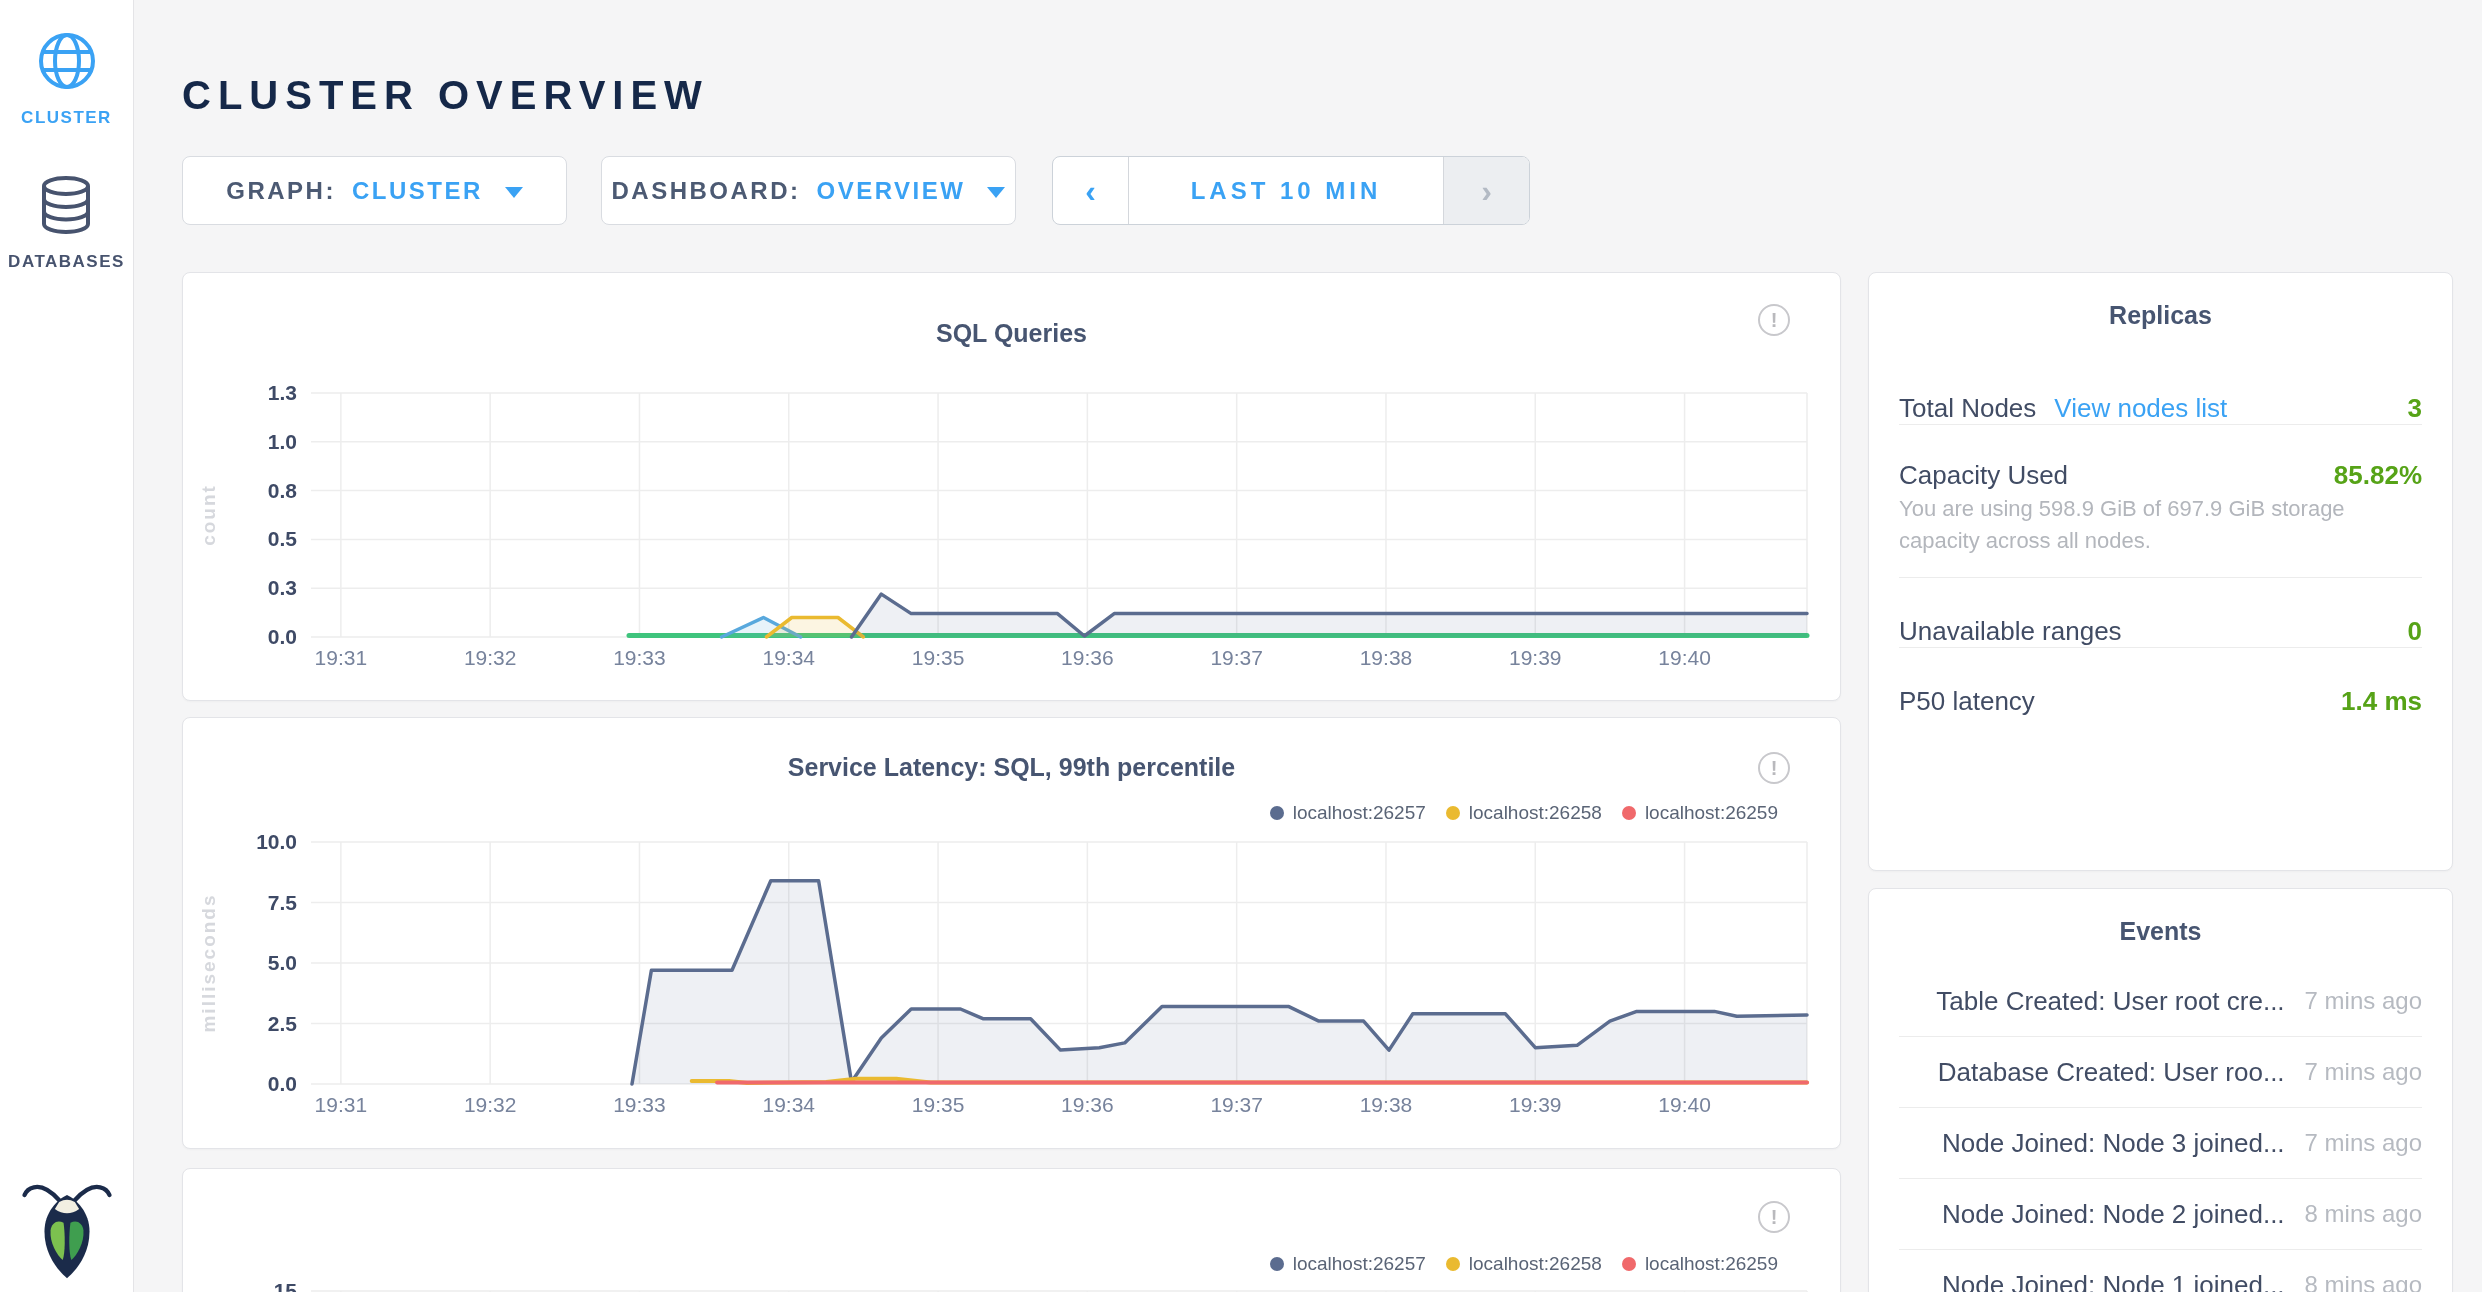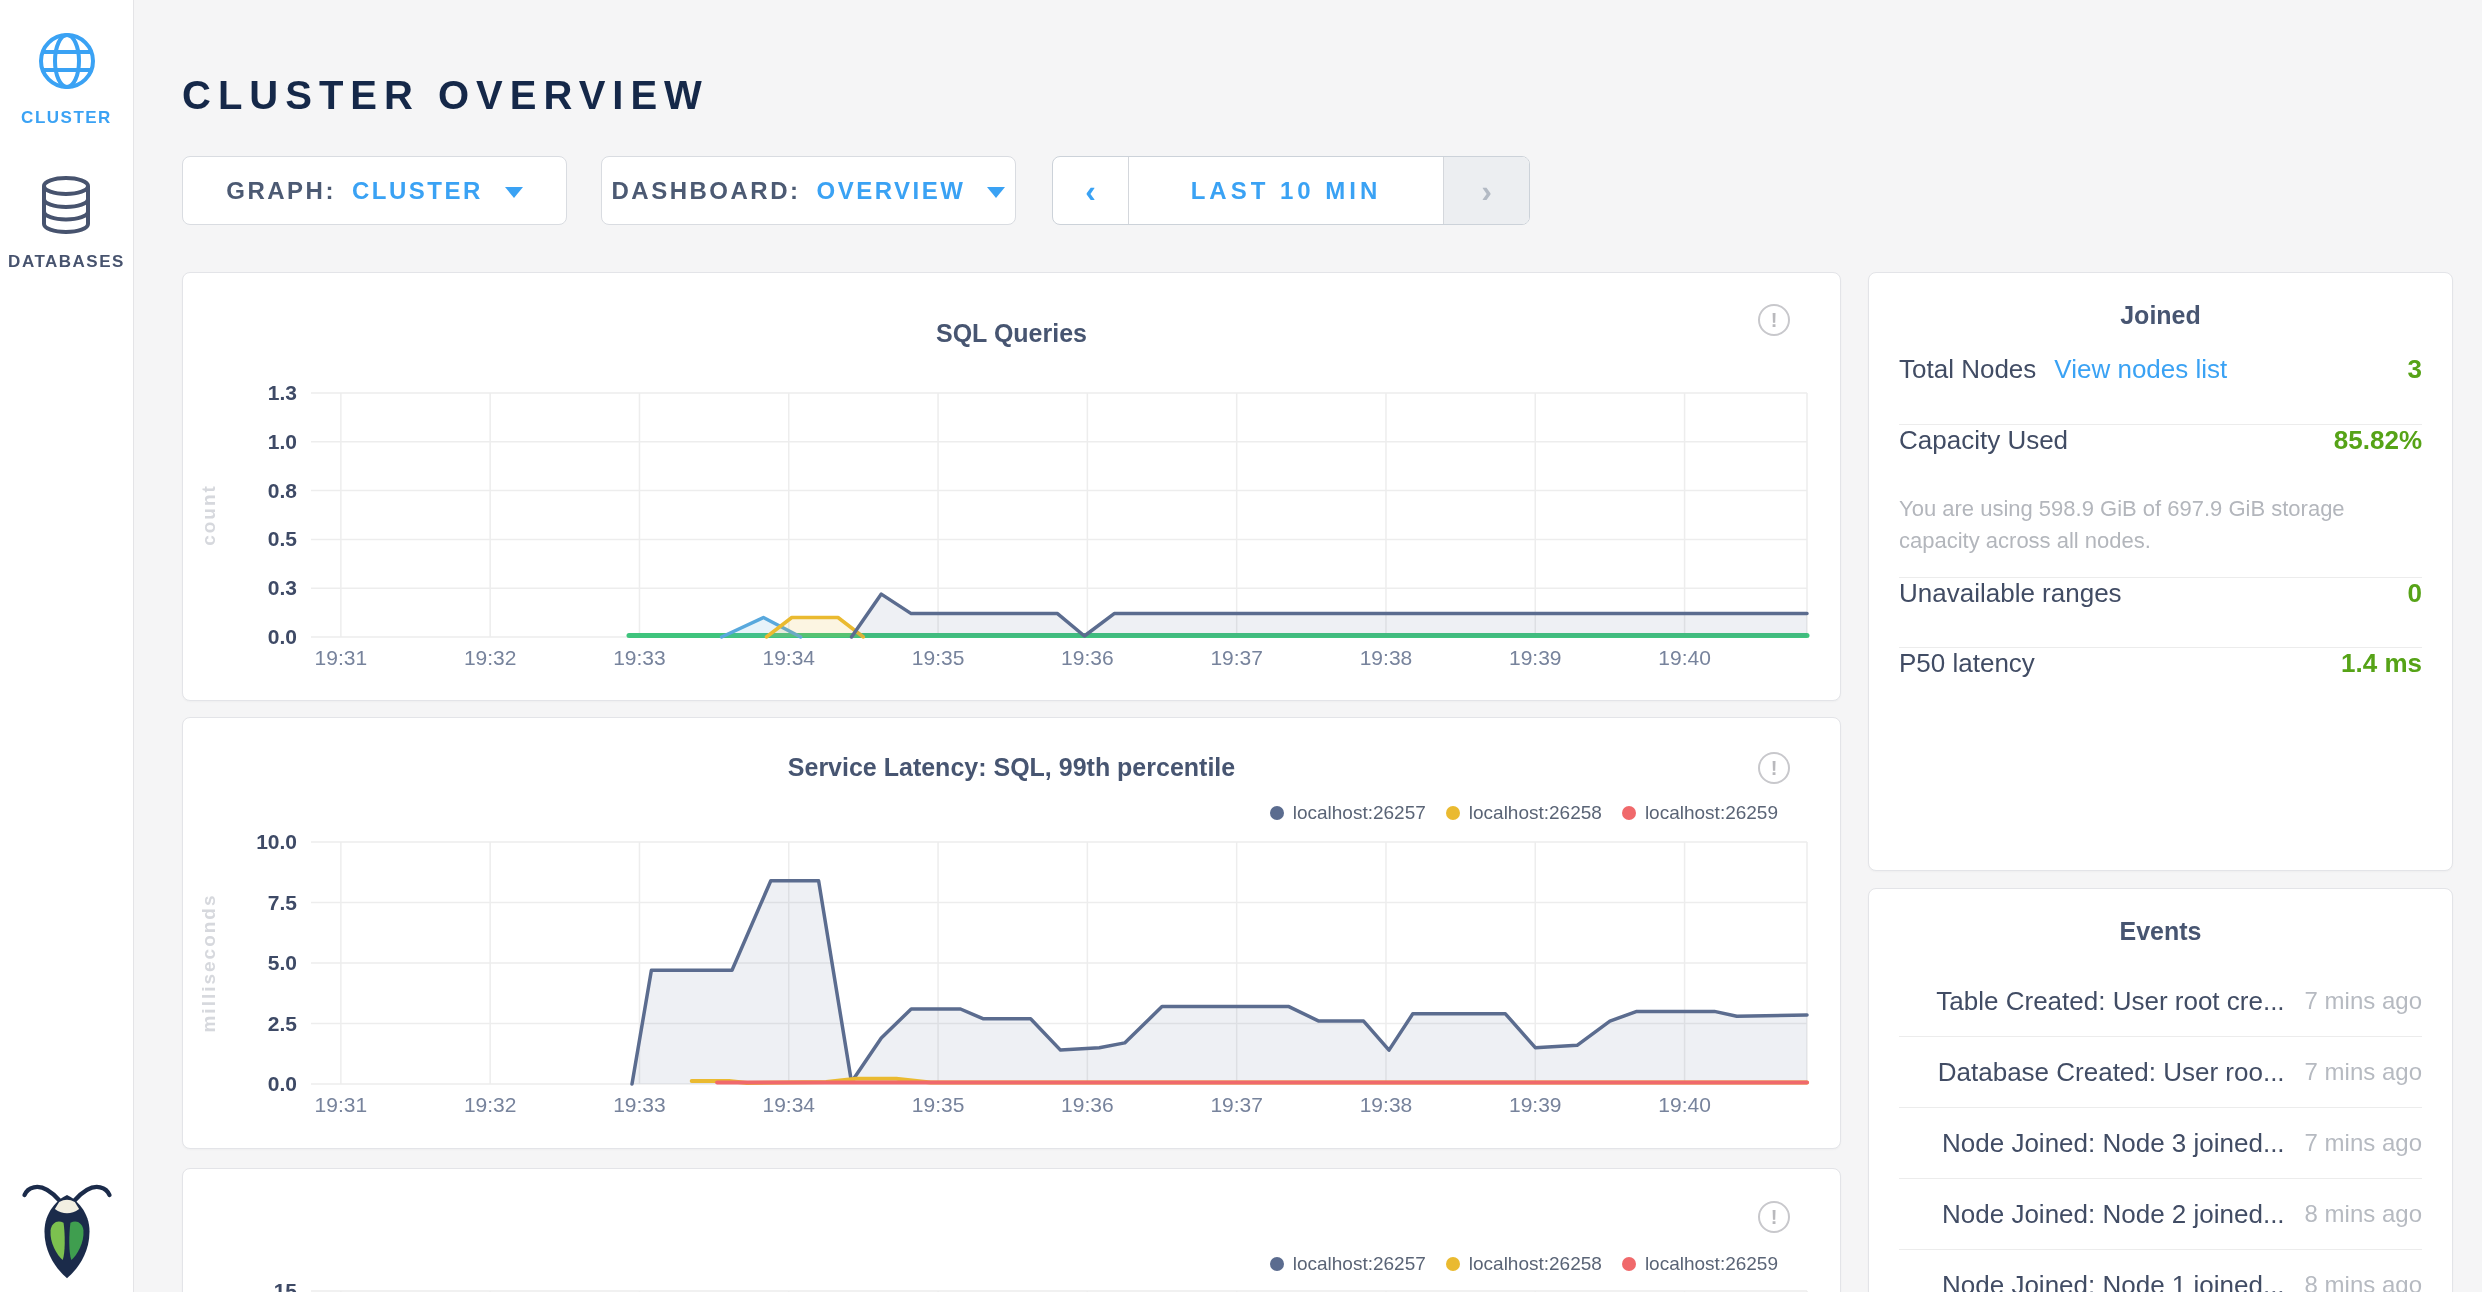--- a/index.html
+++ b/index.html
@@ -58,21 +58,21 @@
   .chart-svg .grid { stroke:#ededed; stroke-width:1.5; }
   .chart-svg text { font-family:"Liberation Sans", sans-serif; }
   .chart-svg .xtick { fill:#77839c; font-size:21px; font-weight:500; }
   .chart-svg .ytick { fill:#3e4a66; font-size:21px; font-weight:600; }
   .chart-svg .ylab { fill:#d6d8dd; font-size:19px; font-weight:700; letter-spacing:2px; }
 
   
   .summary-card { height:599px; margin-bottom:17px; padding:0 30px; }
   .panel-title { text-align:center; padding-top:28px; font-size:25px; font-weight:700; color:#475571; }
   .sum-rows { margin-top:24px; }
-  .sum-row { display:flex; align-items:flex-start; height:70px; }
+  .sum-row { display:flex; align-items:flex-end; height:70px; }
   .sum-row + .sum-row, .sum-block + .sum-row, .sum-row + .sum-block { border-top:1px solid #ececec; }
   .sum-label { font-size:26px; color:#414c64; }
   .sum-link { font-size:26px; color:#3aa2f4; margin-left:18px; cursor:pointer; text-decoration:none; }
   .sum-value { margin-left:auto; font-size:26px; font-weight:700; color:#56a317; }
   .sum-block { padding-bottom:20px; }
   .sum-block .sum-row { height:66px; }
   .sum-subtext { font-size:22px; line-height:32px; color:#b3b6bc; margin-top:2px; }
 
   .events-card { height:520px; padding:0 30px; }
   .ev-rows { margin-top:20px; }
@@ -302,21 +302,21 @@
               <line x1="128" x2="1624" y1="367" y2="367" class="grid"></line>
               <text x="114" y="374" class="ytick" text-anchor="end">0</text>
             </svg>
         </section>
 
       </div>
 
       <div class="side-col">
 
         <section class="card summary-card">
-          <h3 class="panel-title">Joined</h3>
+          <h3 class="panel-title">Replicas</h3>
           <div class="sum-rows">
             <div class="sum-row">
               <span class="sum-label">Total Nodes</span>
               <a class="sum-link">View nodes list</a>
               <span class="sum-value">3</span>
             </div>
             <div class="sum-block">
               <div class="sum-row" style="border-top:none;">
                 <span class="sum-label">Capacity Used</span>
                 <span class="sum-value">85.82%</span>

